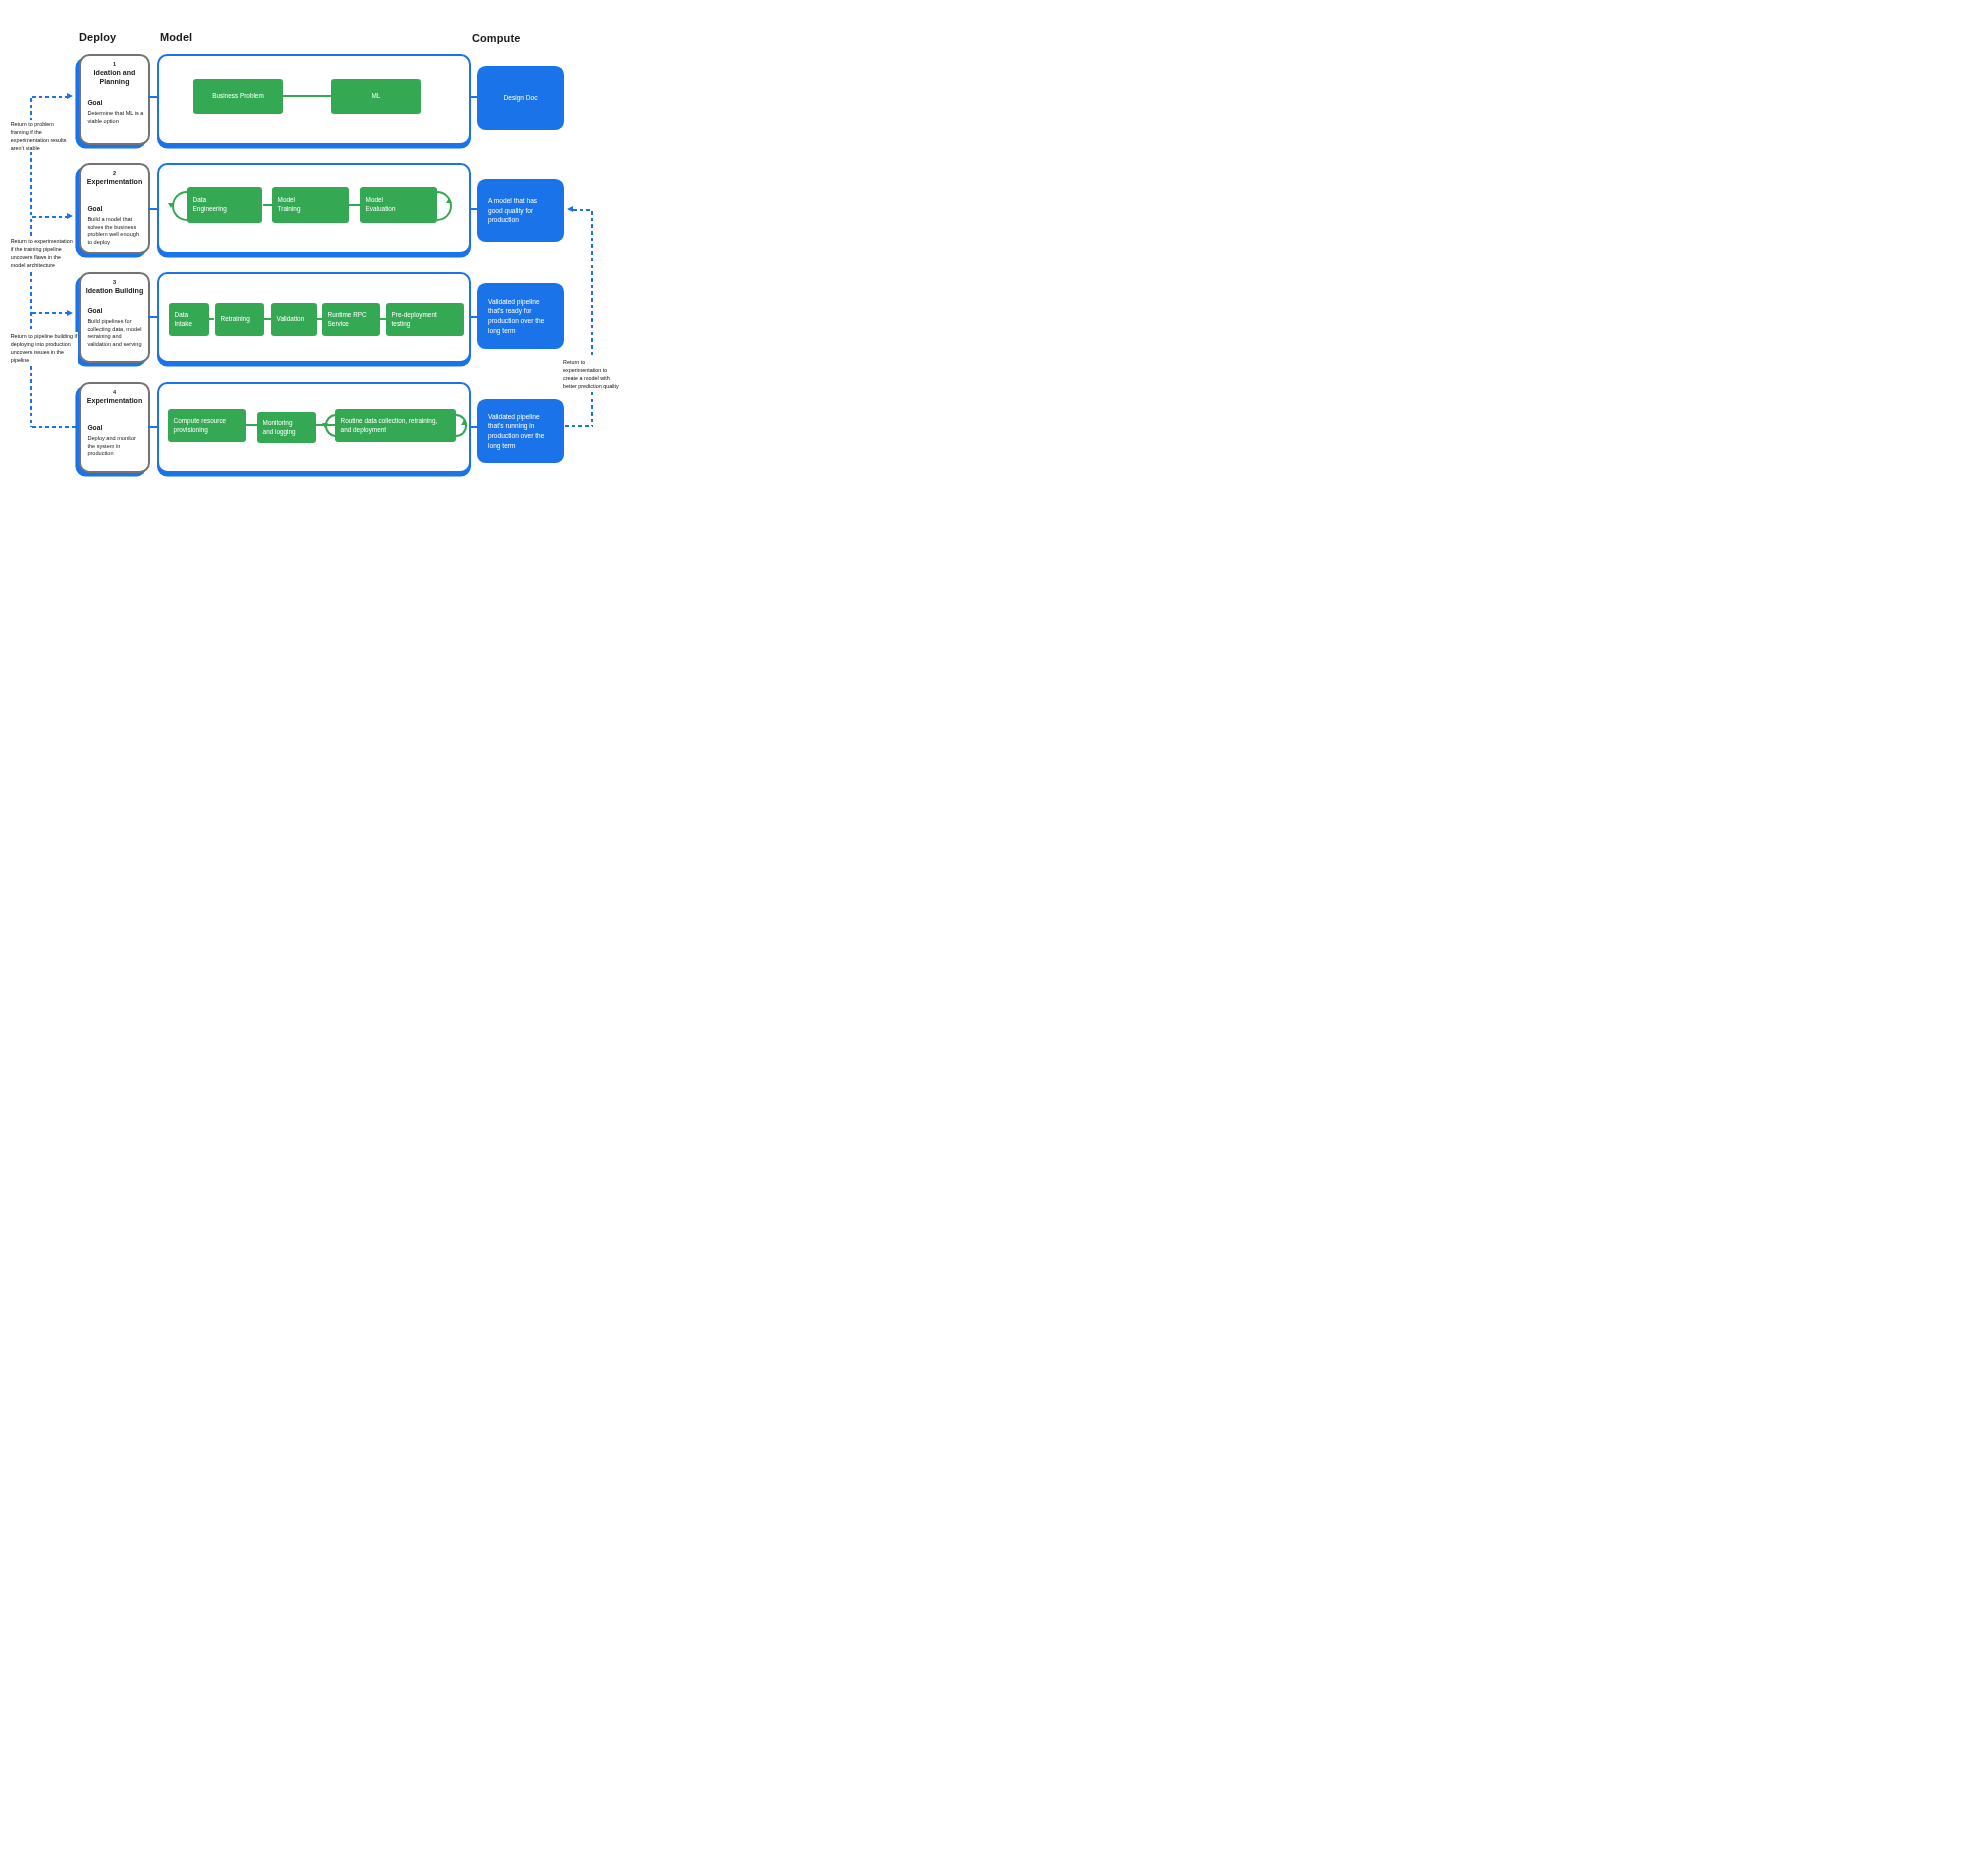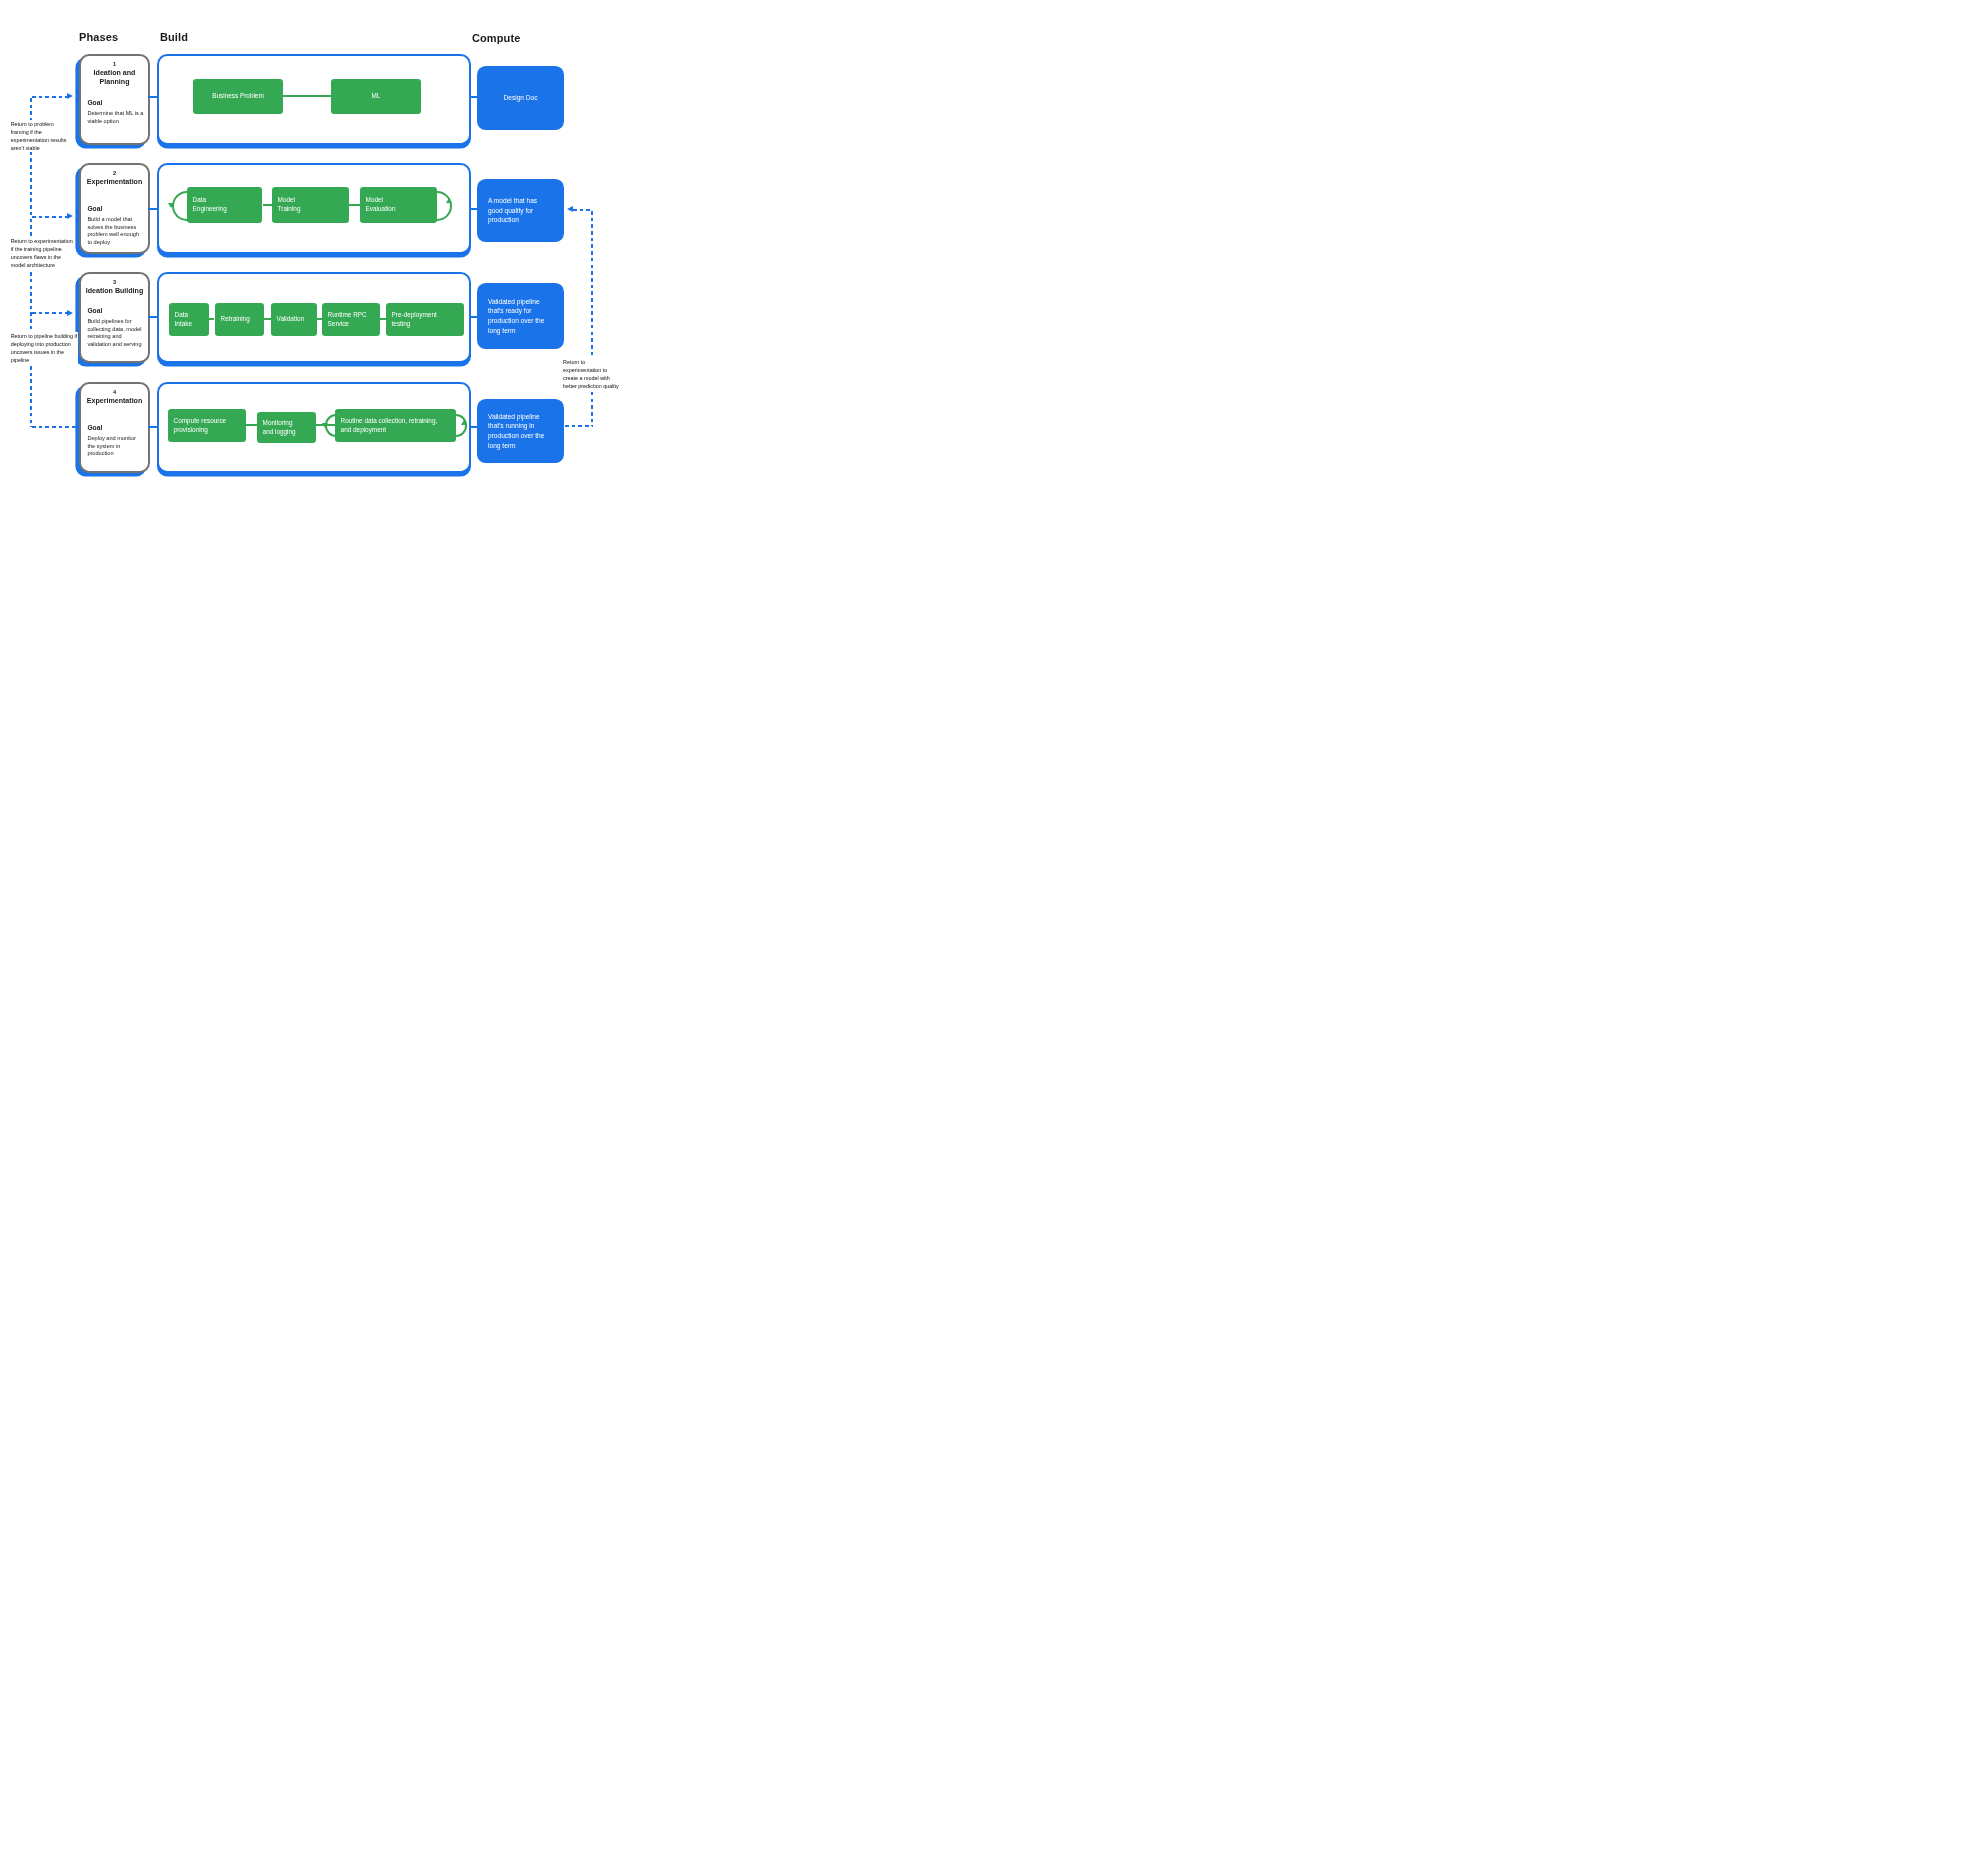--- a/index.html
+++ b/index.html
@@ -52,22 +52,22 @@
   .arc.rightside{border:2px solid #34A853;border-left:none;border-radius:0 17.5px 17.5px 0;}
 
   
   .note{position:absolute;font-size:5.4px;line-height:1.5;color:#111;background:#fff;z-index:4;}
 </style>
 </head>
 <body>
 
 <div class="canvas">
 
-  <div class="hdr" style="left:79px;top:31px;">Phases</div>
-  <div class="hdr" style="left:160px;top:31px;">Build</div>
+  <div class="hdr" style="left:79px;top:31px;">Deploy</div>
+  <div class="hdr" style="left:160px;top:31px;">Model</div>
   <div class="hdr" style="left:472px;top:32px;">Compute</div>
 
   <div class="bline" style="left:148px;top:96px;width:10px;"></div>
   <div class="bline" style="left:469px;top:96px;width:10px;"></div>
   <div class="bline" style="left:148px;top:208px;width:10px;"></div>
   <div class="bline" style="left:469px;top:208px;width:10px;"></div>
   <div class="bline" style="left:148px;top:316px;width:10px;"></div>
   <div class="bline" style="left:469px;top:316px;width:10px;"></div>
   <div class="bline" style="left:148px;top:426px;width:10px;"></div>
   <div class="bline" style="left:469px;top:426px;width:10px;"></div>

